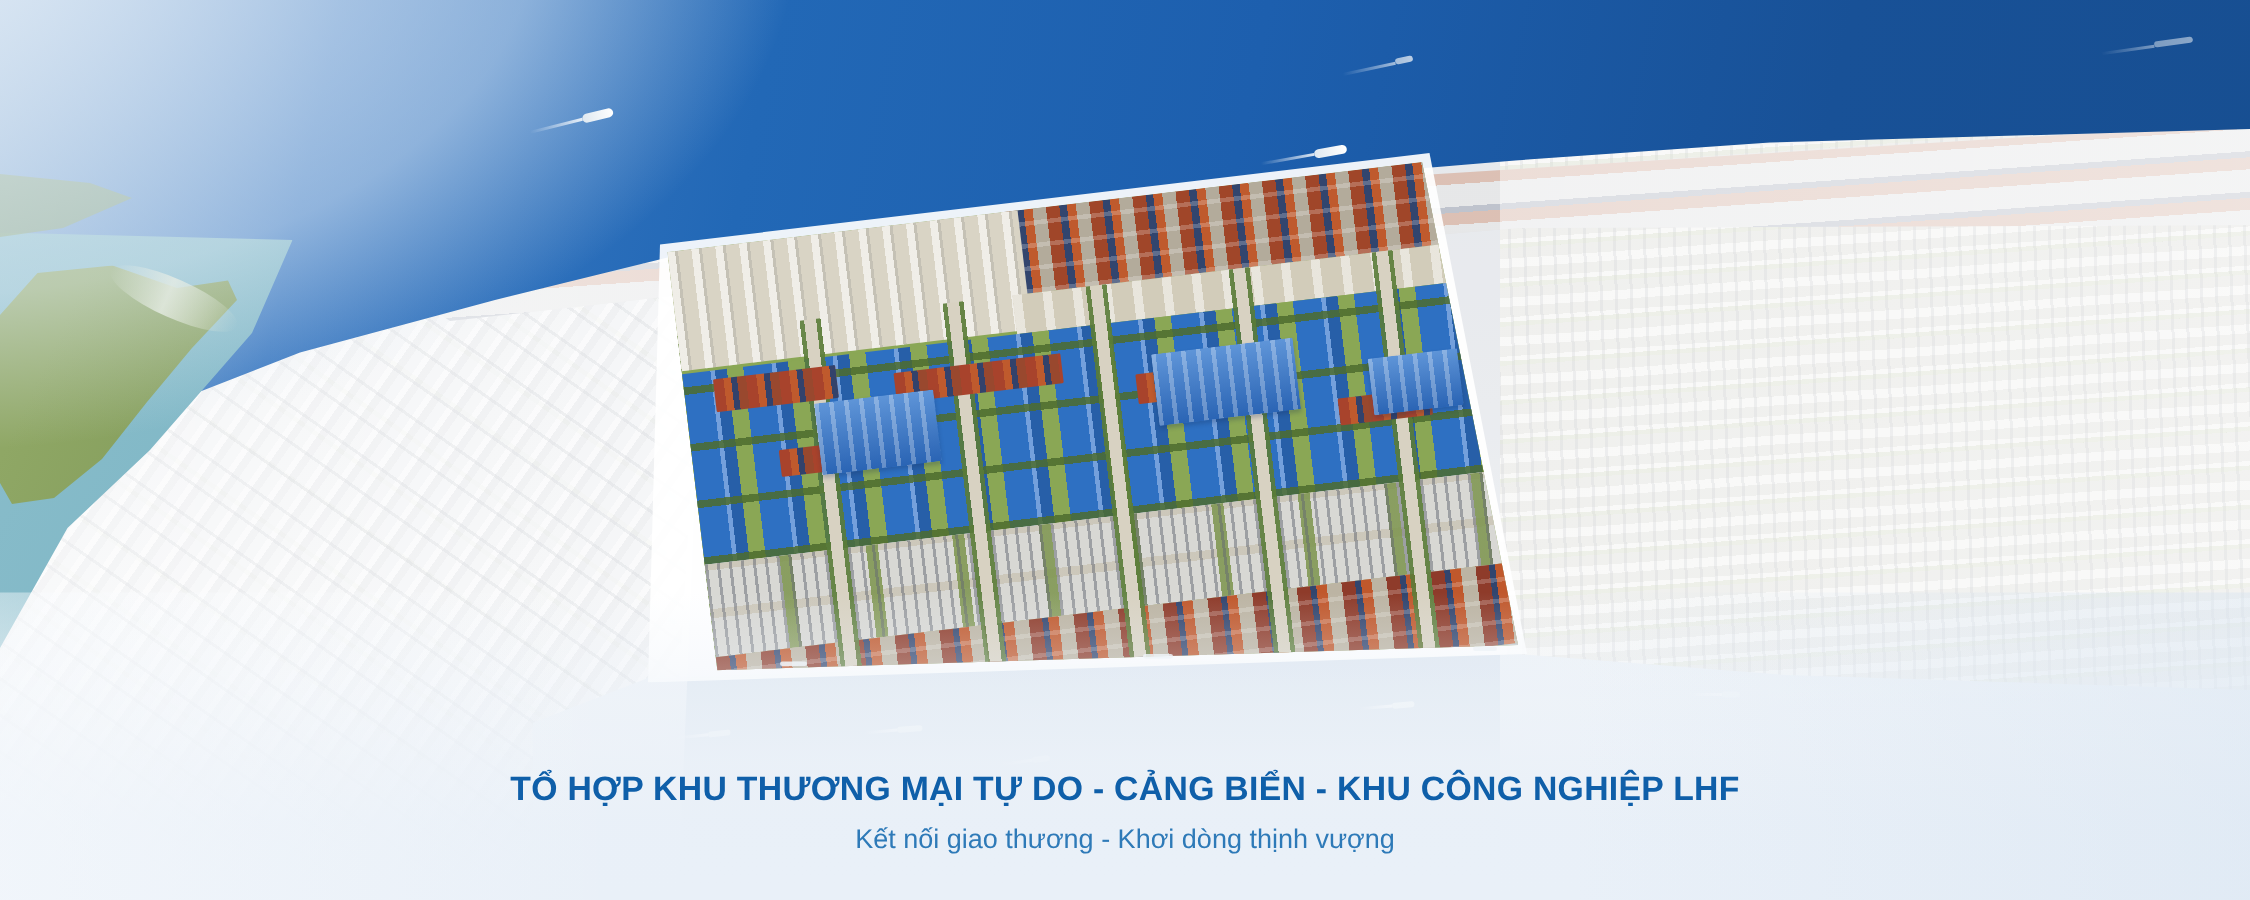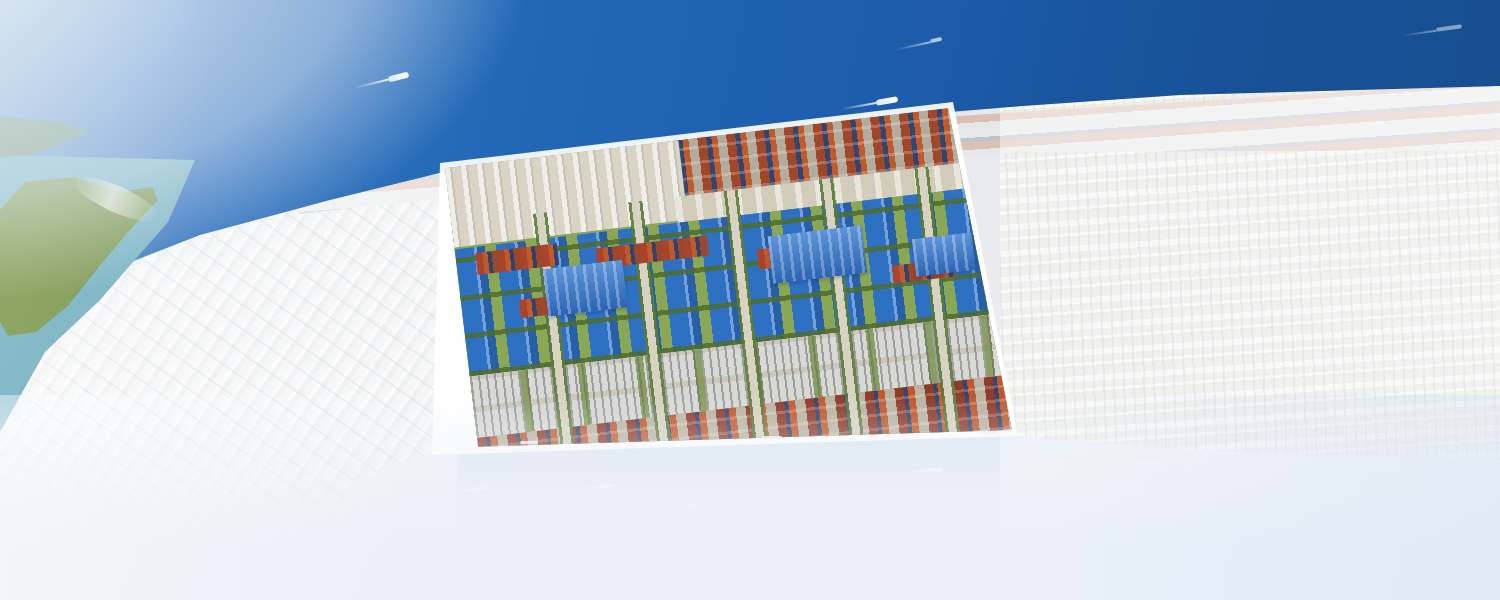--- a/index.html
+++ b/index.html
@@ -253,15 +253,17 @@
   <div class="moor moor-3"></div>
   <div class="boat boat-1"></div>
   <div class="boat boat-2"></div>
   <div class="boat boat-3"></div>
   <div class="boat boat-4"></div>
   <div class="boat boat-5"></div>
 
   <div class="layer bottom-band"></div>
 
   <div class="layer caption">
+    <div class="title">TỔ HỢP KHU THƯƠNG MẠI TỰ DO - CẢNG BIỂN - KHU CÔNG NGHIỆP LHF</div>
+    <div class="subtitle">Kết nối giao thương - Khơi dòng thịnh vượng</div>
   </div>
 
 </div>
 
 </body></html>

